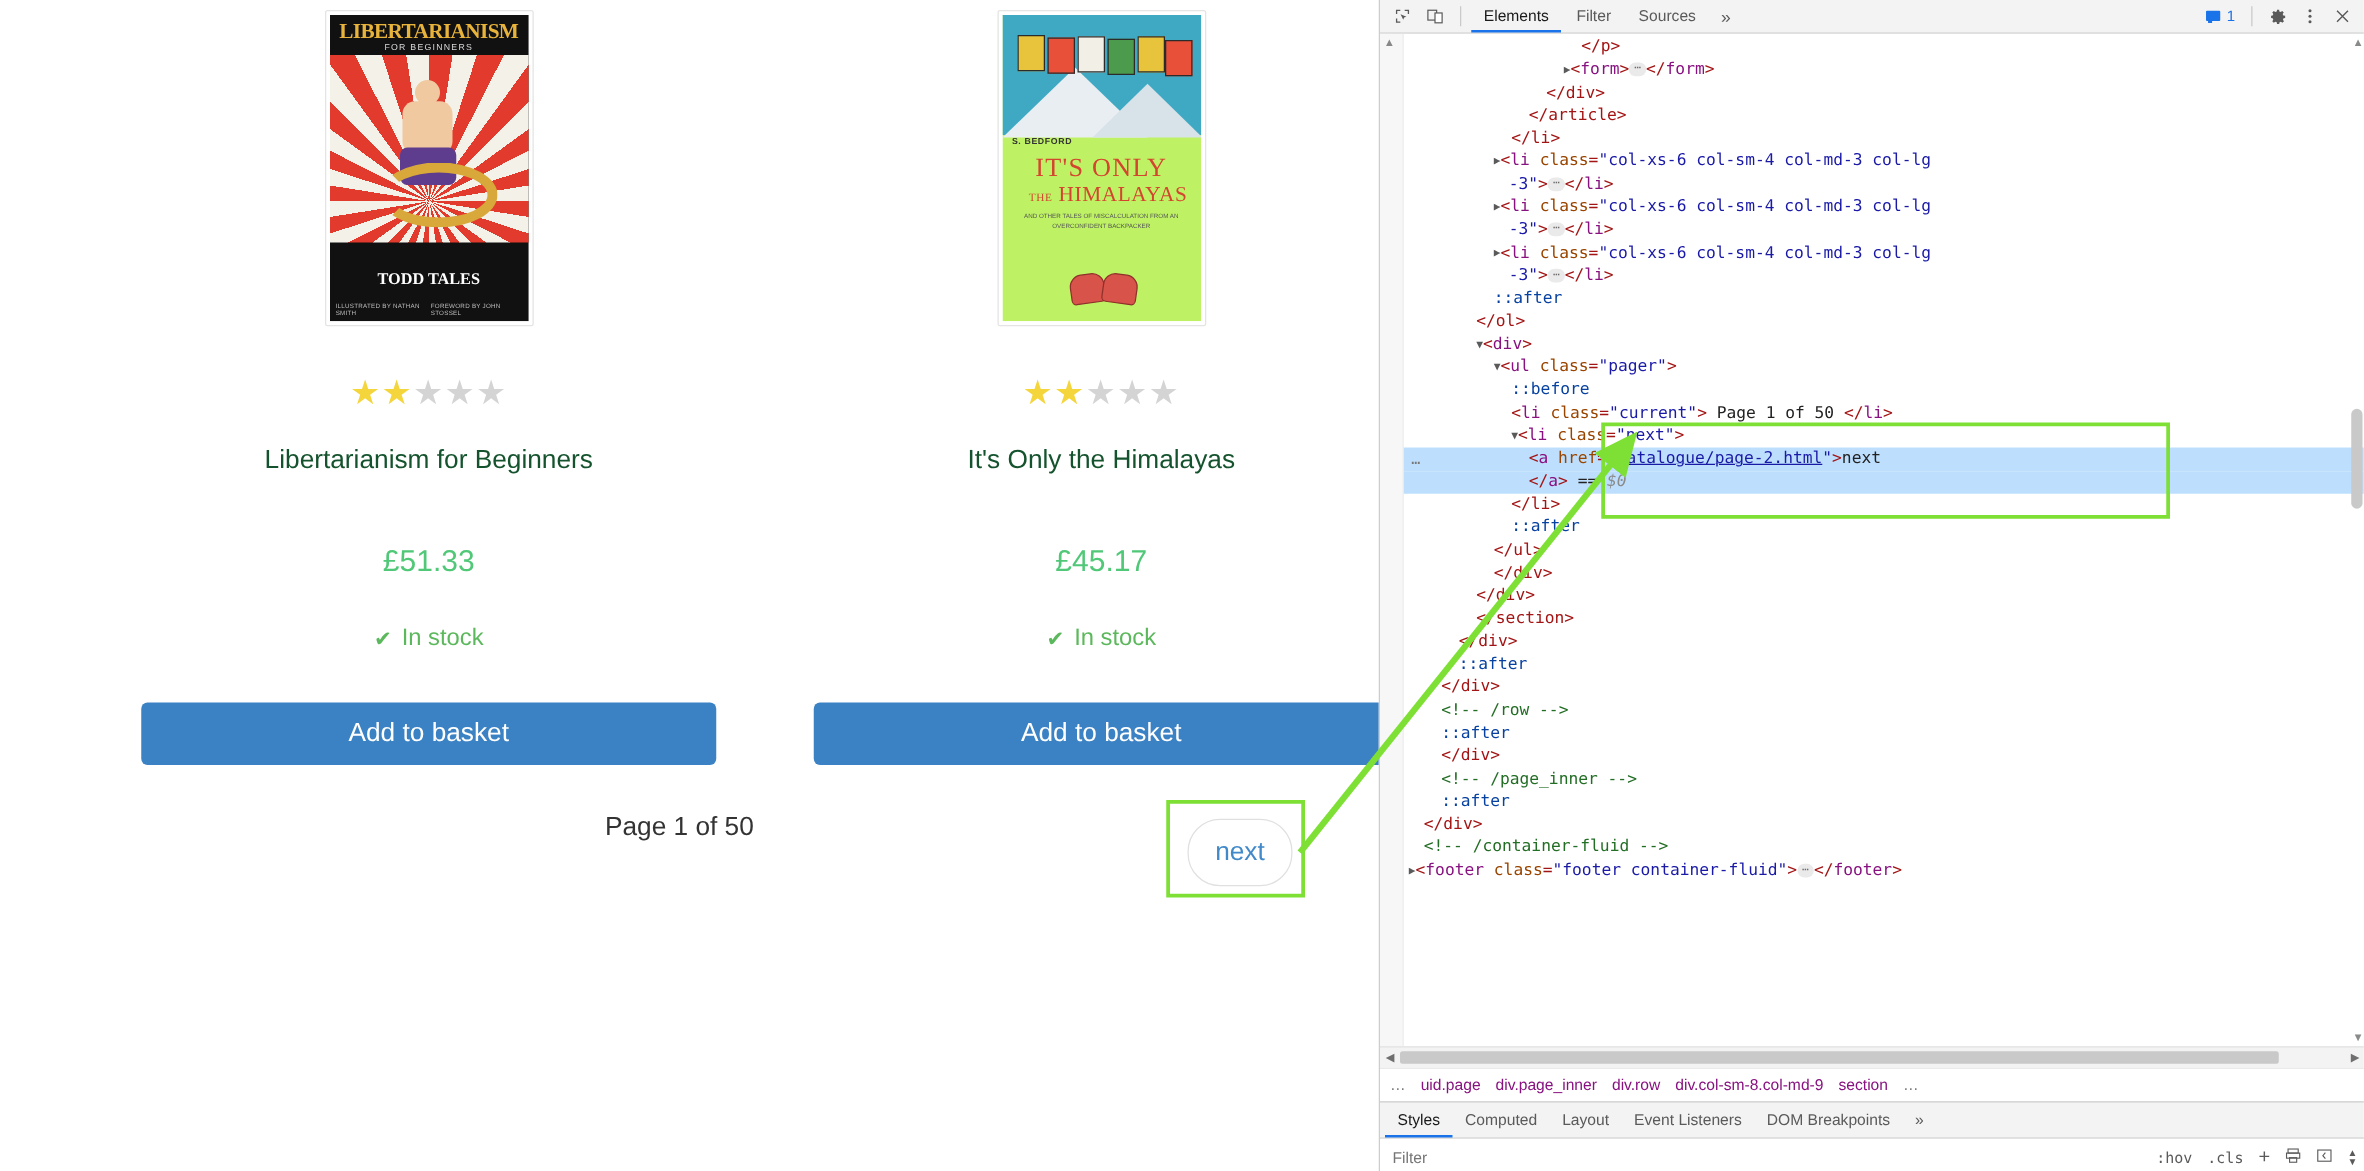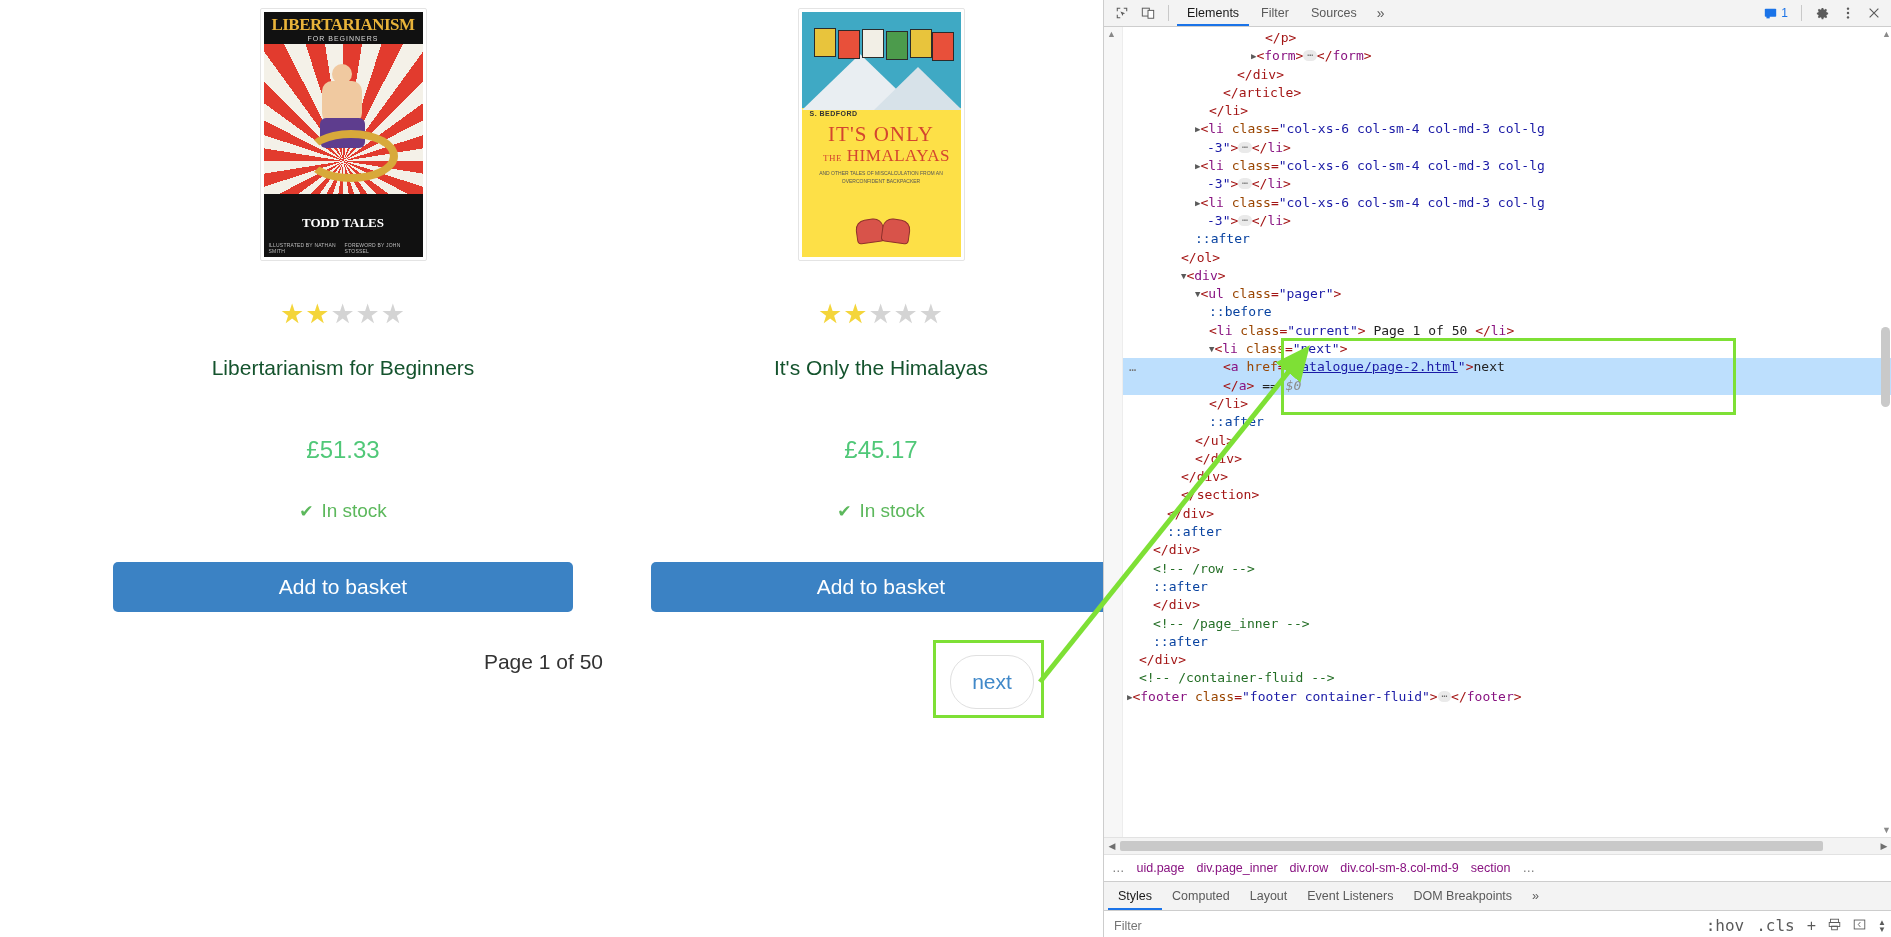--- a/index.html
+++ b/index.html
@@ -64,21 +64,21 @@
     position:absolute;bottom:26px;left:0;right:0;text-align:center;
     color:#fff;font-family:"Liberation Serif",serif;font-weight:bold;font-size:13px;
   }
   .cov1-credits{
     position:absolute;bottom:3px;left:0;right:0;
     display:flex;justify-content:space-between;padding:0 5px;
     color:#bdbdbd;font-size:5px;letter-spacing:.2px;
   }
 
   
-  .cover-him{width:100%;height:100%;background:#fde047;position:relative;}
+  .cover-him{width:100%;height:100%;background:#bef264;position:relative;}
   .cov2-sky{position:absolute;top:0;left:0;right:0;height:96px;background:#3fa9c4;}
   .cov2-mt{
     position:absolute;top:42px;left:0;width:0;height:0;
     border-left:58px solid transparent;border-right:58px solid transparent;
     border-bottom:56px solid #e9eef2;
   }
   .cov2-mt2{
     position:absolute;top:55px;left:72px;width:0;height:0;
     border-left:44px solid transparent;border-right:44px solid transparent;
     border-bottom:43px solid #d7e2e9;
@@ -227,21 +227,21 @@
   .pane-tab{padding:0 10px;height:27px;line-height:27px;font-size:12.5px;color:#5a5a5a;cursor:pointer;}
   .pane-tab.active{color:#1a1a1a;box-shadow:inset 0 -2px 0 #1a73e8;}
 
   .filter-row{
     height:29px;display:flex;align-items:center;border-bottom:1px solid #e2e2e2;background:#fff;
   }
   .filter-input{
     flex:1;height:27px;border:none;outline:none;padding:0 10px;font-size:12.5px;color:#888;
     font-family:"Liberation Sans", sans-serif;background:transparent;
   }
-  .f-tool{padding:0 6px;font-size:16px;color:#5a5a5a;cursor:pointer;}
+  .f-tool{padding:0 6px;font-size:12px;color:#5a5a5a;cursor:pointer;}
   .f-tool.mono{font-family:"DejaVu Sans Mono",monospace;}
 
   
   #anno{position:absolute;left:0;top:0;width:1891px;height:937px;pointer-events:none;}
 </style>
 </head>
 <body>
 
 <div id="app">
 

